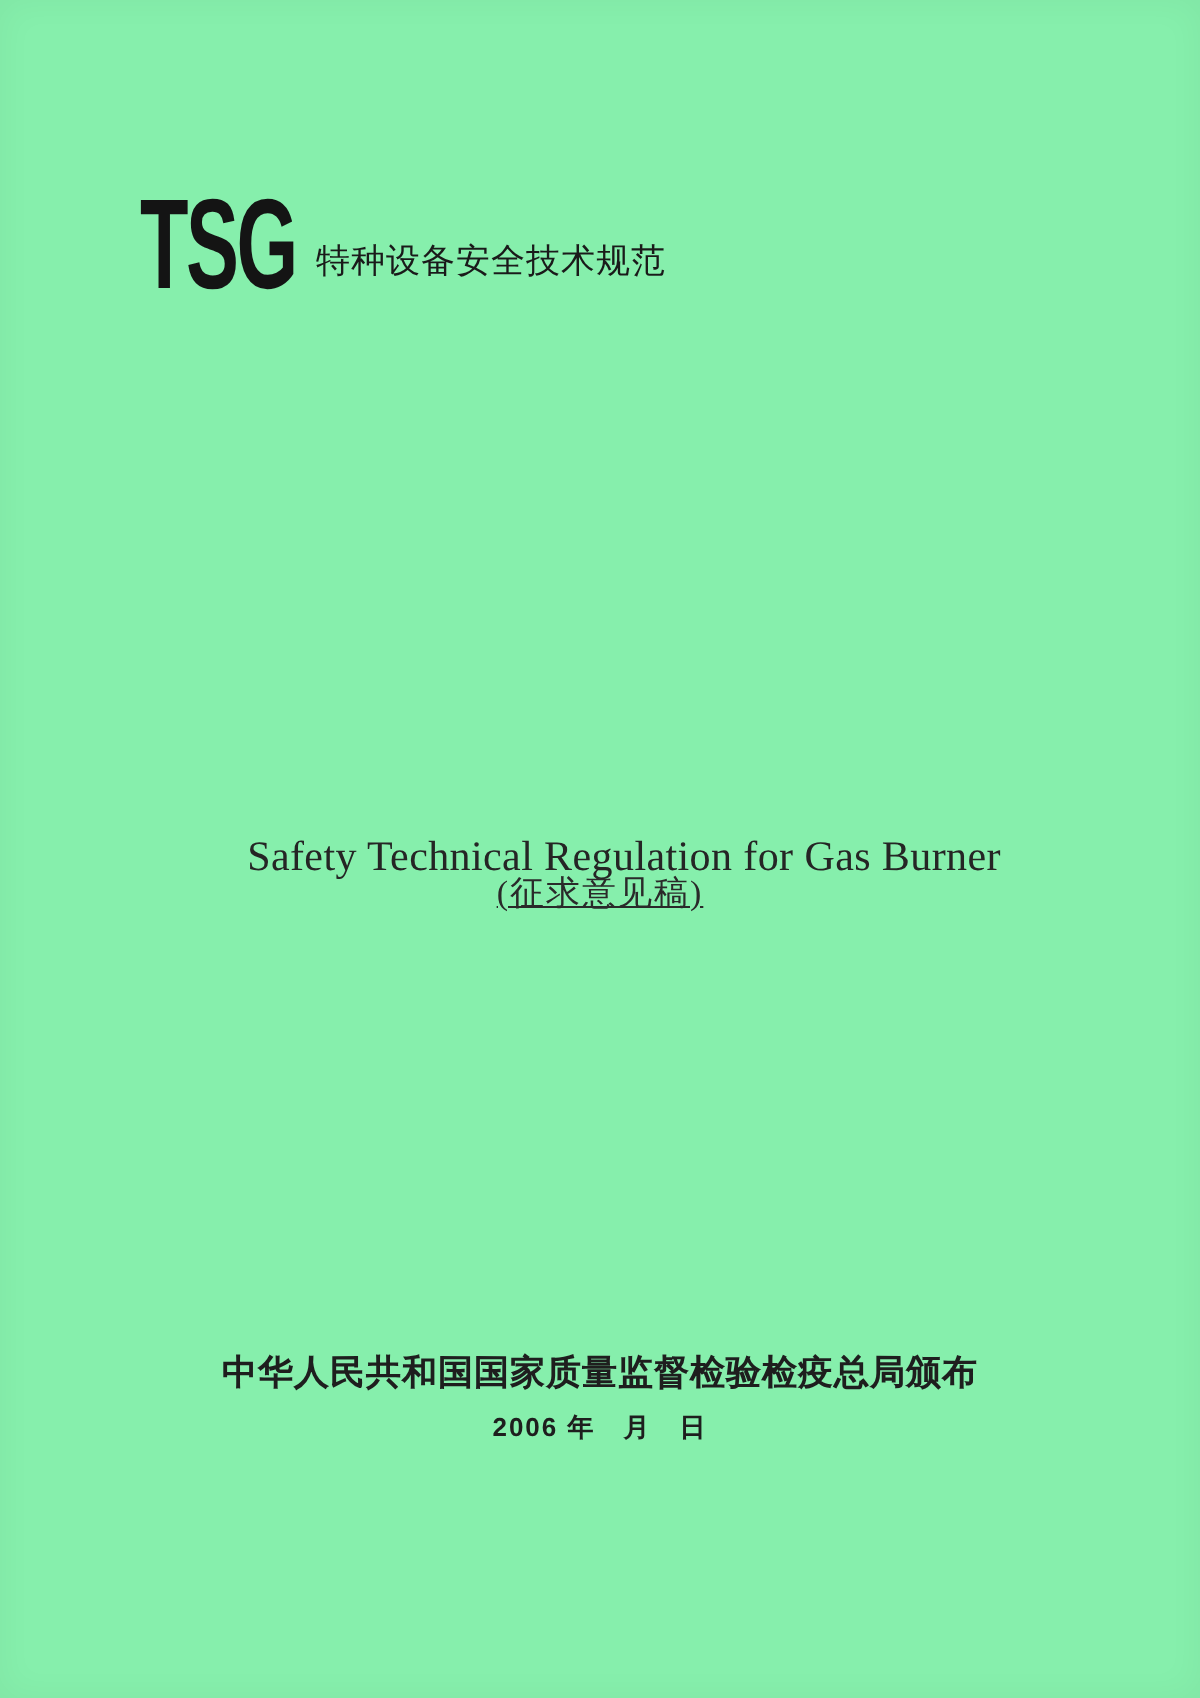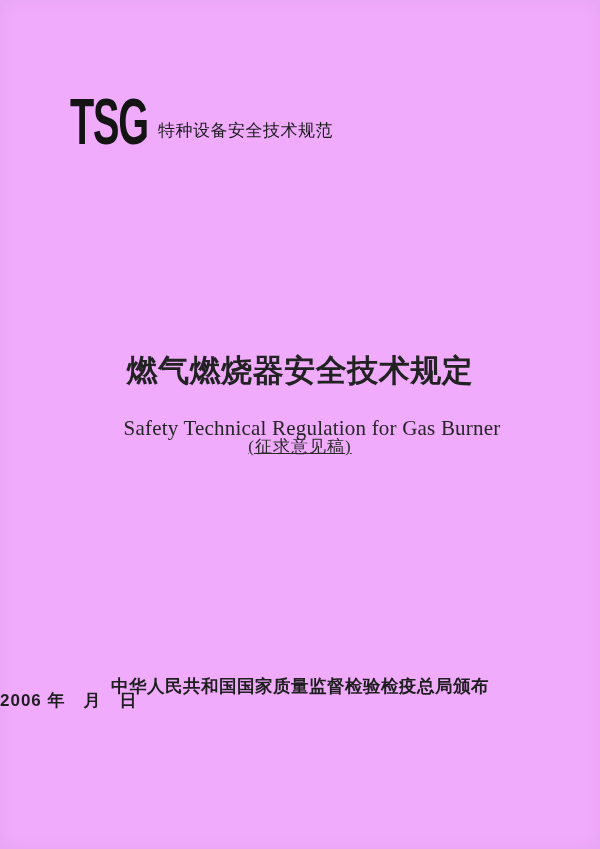--- a/index.html
+++ b/index.html
@@ -5,21 +5,21 @@
   html, body {
     margin: 0;
     padding: 0;
     background: #e8e8e8;
   }
   .page {
     position: relative;
     width: 600px;
     height: 849px;
     margin: 0 auto;
-    background: #f0abfc;
+    background: #86efac;
     color: #1c1c1c;
     font-family: "Liberation Sans", "DejaVu Sans", sans-serif;
     overflow: hidden;
     box-shadow: inset 0 0 18px rgba(0,0,0,0.045);
   }
   
   .header {
     position: absolute;
     top: 92px;
     left: 70px;
@@ -114,43 +114,43 @@
     width: 100%;
     margin: 0;
     text-align: center;
     font-size: 17.5px;
     font-weight: bold;
     letter-spacing: 0.5px;
     color: #1e1e1e;
   }
   .date-line {
     position: absolute;
-    top: 689px;
+    top: 705px;
     left: 0;
     width: 100%;
     margin: 0;
-    font-size: 17px;
+    text-align: center;
+    font-size: 13px;
     font-weight: 600;
     letter-spacing: 1px;
     color: #1e1e1e;
   }
 </style>
 </head>
 <body>
 
 <div class="page">
 
   <div class="header">
     <div class="logo-box">
       <span class="logo-inner">TSG</span>
     </div>
     <span class="spec-name">特种设备安全技术规范</span>
   </div>
 
-  <h1 class="title-zh">燃气燃烧器安全技术规定</h1>
 
   <h2 class="title-en">Safety Technical Regulation for Gas Burner</h2>
 
   <p class="draft-note">(征求意见稿)</p>
 
   <p class="publisher-line">中华人民共和国国家质量监督检验检疫总局颁布</p>
 
   <p class="date-line">2006 年　月　日</p>
 
 </div>

